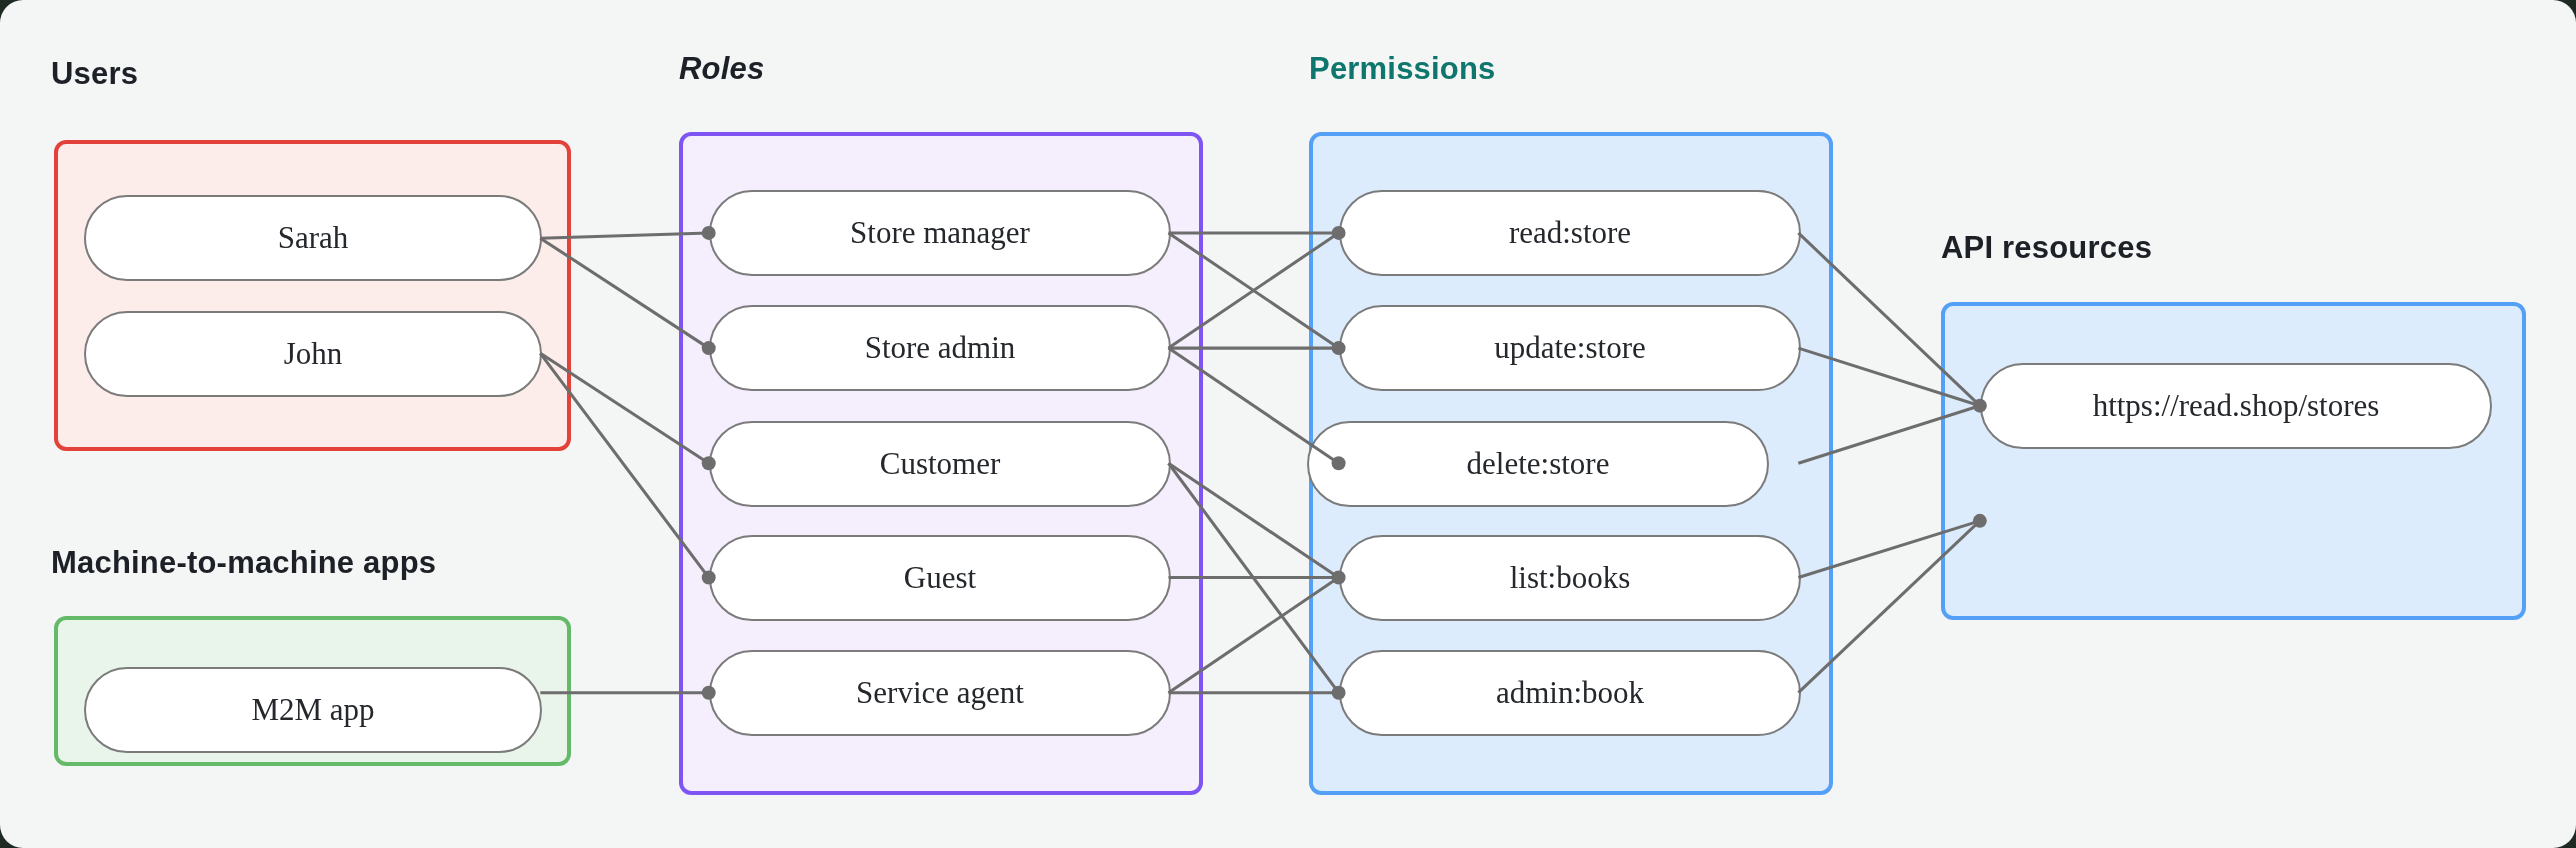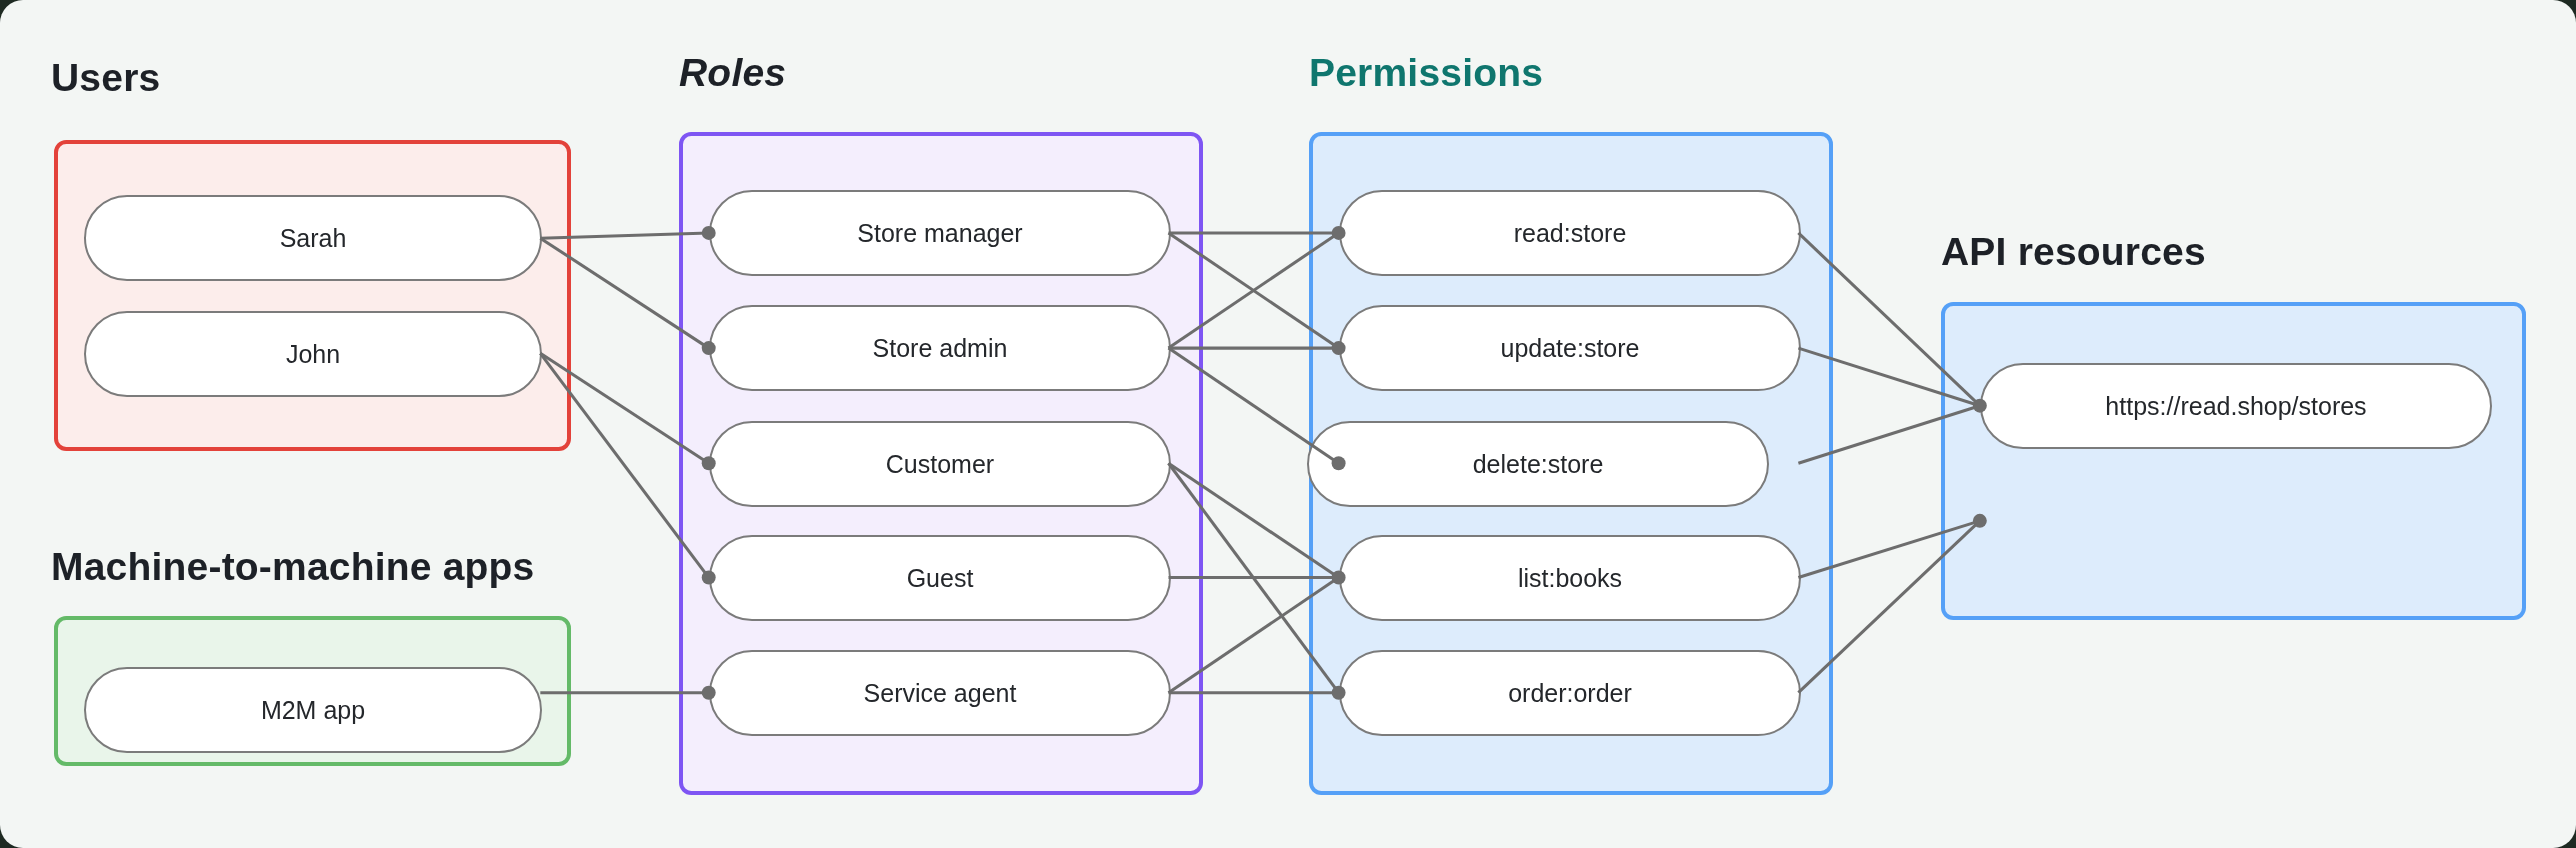--- a/index.html
+++ b/index.html
@@ -11,21 +11,21 @@
   }
   .canvas{
     position:relative;
     width:2576px;height:848px;
     background:#f3f6f4;
     border-radius:23px;
     overflow:hidden;
   }
   .group-label{
     position:absolute;
-    font-size:39px;
+    font-size:31px;
     font-weight:600;
     color:#1d2127;
     letter-spacing:0.2px;
     white-space:nowrap;
   }
   .group-box{
     position:absolute;
     border:4.4px solid #888;
     border-radius:12.2px;
     box-sizing:border-box;
@@ -33,23 +33,24 @@
   .pill{
     position:absolute;
     height:86px;
     background:#ffffff;
     border:2.6px solid #7b7b7b;
     border-radius:872px;
     box-sizing:border-box;
     display:flex;
     align-items:center;
     justify-content:center;
-    font-size:25px;
+    font-size:31px;
     color:#24272b;
     white-space:nowrap;
+    font-family:Liberation Serif, serif;
   }
   
   #l-users{left:51px;top:56px;}
   #l-m2m{left:51px;top:545px;}
   #l-roles{left:679px;top:51px;font-style:italic;}
   #l-permissions{left:1309px;top:51px;}
   #l-api{left:1941px;top:230px;text-align:center;}
   
   #b-users{left:54px;top:140px;width:517px;height:311px;}
   #b-m2m{left:54px;top:616px;width:517px;height:150px;}
@@ -129,21 +130,21 @@
   <div class="pill" id="n-update-store" style="border-color: rgb(123, 123, 123); background: rgb(255, 255, 255); color: rgb(36, 39, 43); text-align: right;">
     <span>update:store</span>
   </div>
   <div class="pill" id="n-delete-store" style="border-color: rgb(123, 123, 123); background: rgb(255, 255, 255); color: rgb(36, 39, 43);">
     <span>delete:store</span>
   </div>
   <div class="pill" id="n-list-books" style="border-color: rgb(123, 123, 123); background: rgb(255, 255, 255); color: rgb(36, 39, 43);">
     <span>list:books</span>
   </div>
   <div class="pill" id="n-order-book" style="border-color: rgb(123, 123, 123); background: rgb(255, 255, 255); color: rgb(36, 39, 43);">
-    <span>order:order</span>
+    <span>admin:book</span>
   </div>
 
   <div class="pill" id="n-stores-api" style="border-color: rgb(123, 123, 123); background: rgb(255, 255, 255); color: rgb(36, 39, 43);">
     <span>https://read.shop/stores</span>
   </div>
 
   <svg id="edges" xmlns="http://www.w3.org/2000/svg" viewBox="0 0 2952 972">
       <line x1="619" y1="273" x2="812" y2="267" stroke="#6d6d6d" stroke-width="3.5"></line>
       <line x1="619" y1="273" x2="812" y2="399" stroke="#6d6d6d" stroke-width="3.5"></line>
       <line x1="619" y1="405" x2="812" y2="531" stroke="#6d6d6d" stroke-width="3.5"></line>

